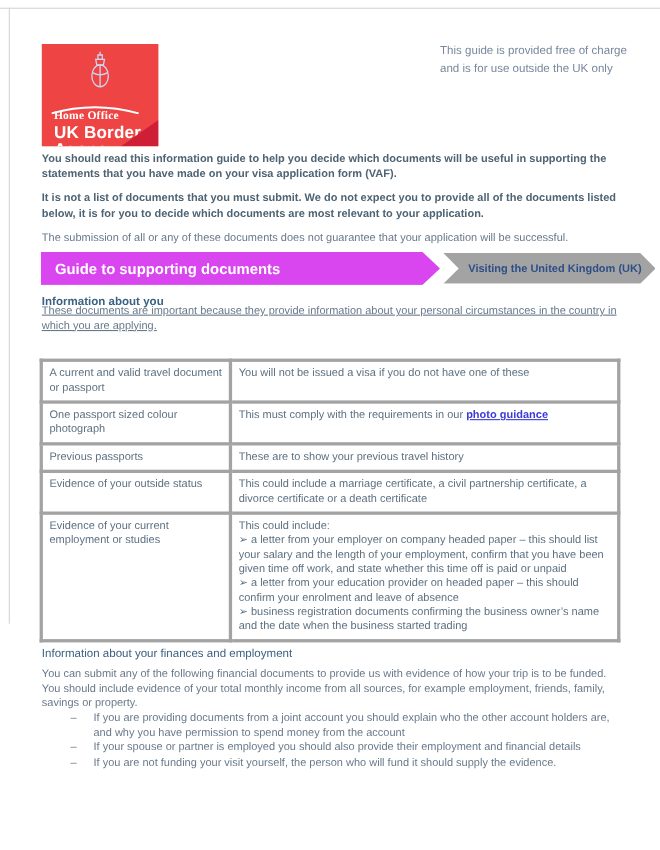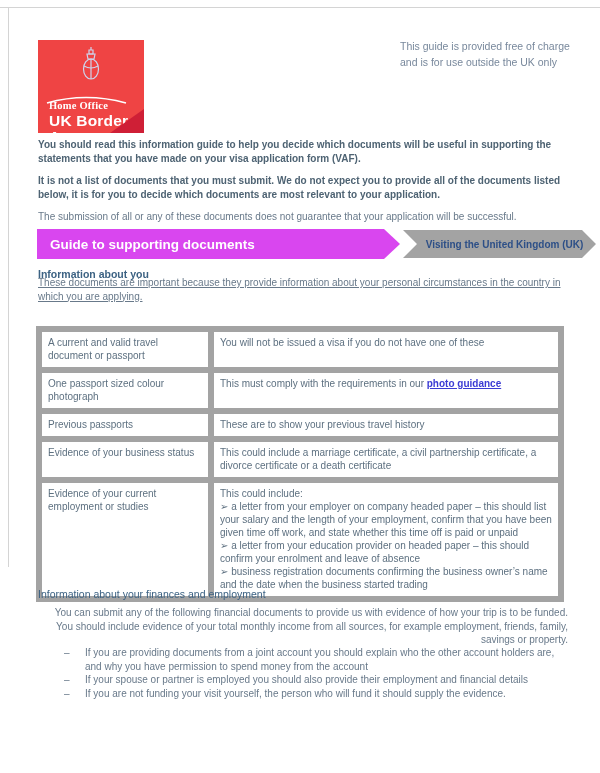--- a/index.html
+++ b/index.html
@@ -71,31 +71,31 @@
   
   .sec1-head { position:absolute; left:38px; top:268px; font-weight:bold; font-size:10.5px; color:#3c6283; }
   .sec1-intro { position:absolute; left:38px; top:276px; width:527px; font-size:10px; line-height:13.5px; color:#68798a;text-decoration:underline; }
 
   table.doc-table {
     position:absolute; left:36px; top:326px; width:528px;
     border-collapse:collapse; table-layout:fixed;
     font-size:10px; line-height:13px; color:#5d7080;
   }
   table.doc-table td {
-    border:6px solid #a3a3a3;
+    border:3px solid #a3a3a3;
     vertical-align:top;
     padding:4px 6px 5px 6px;
   }
   td.c1 { width:172px; }
   a.doc-link { color:#3b3bd4; font-weight:bold; text-decoration:underline; cursor:pointer; }
   .cell-bullet { margin:0; }
 
   
   .sec2-head { position:absolute; left:38px; top:588px; font-weight:normal; font-size:10.5px; color:#3c6283; }
-  .sec2-intro { position:absolute; left:38px; top:606px; width:530px; font-size:10px; line-height:13.5px; color:#68798a;text-align:right; }
+  .sec2-intro { position:absolute; left:38px; top:606px; width:530px; font-size:10px; line-height:13.5px; color:#68798a; }
   .sec2-bullets { position:absolute; left:64px; top:646px; width:500px; font-size:10px; line-height:13.5px; color:#68798a; }
   .dash-item { display:flex; }
   .dash-marker { width:21px; flex:none; }
 </style>
 </head>
 <body>
 
 <div class="page-edge-top"></div>
 <div class="page-edge-left"></div>
 
@@ -146,21 +146,21 @@
     </tr>
     <tr>
       <td class="c1">One passport sized colour photograph</td>
       <td><span>This must comply with the requirements in our </span><a class="doc-link">photo guidance</a></td>
     </tr>
     <tr>
       <td class="c1">Previous passports</td>
       <td>These are to show your previous travel history</td>
     </tr>
     <tr>
-      <td class="c1">Evidence of your business status</td>
+      <td class="c1">Evidence of your outside status</td>
       <td>This could include a marriage certificate, a civil partnership certificate, a divorce certificate or a death certificate</td>
     </tr>
     <tr>
       <td class="c1">Evidence of your current employment or studies</td>
       <td>
         <div class="cell-bullet">This could include:</div>
         <div class="cell-bullet">➢ a letter from your employer on company headed paper – this should list your salary and the length of your employment, confirm that you have been given time off work, and state whether this time off is paid or unpaid</div>
         <div class="cell-bullet">➢ a letter from your education provider on headed paper – this should confirm your enrolment and leave of absence</div>
         <div class="cell-bullet">➢ business registration documents confirming the business  owner’s name and the date when the business started trading</div>
       </td>

